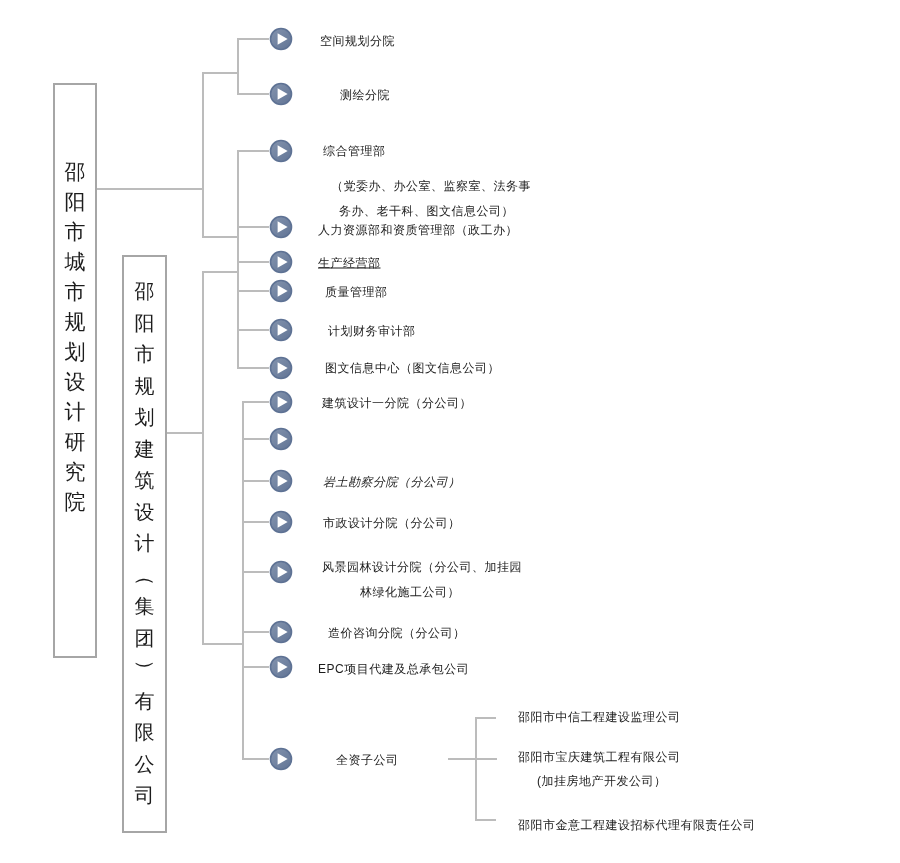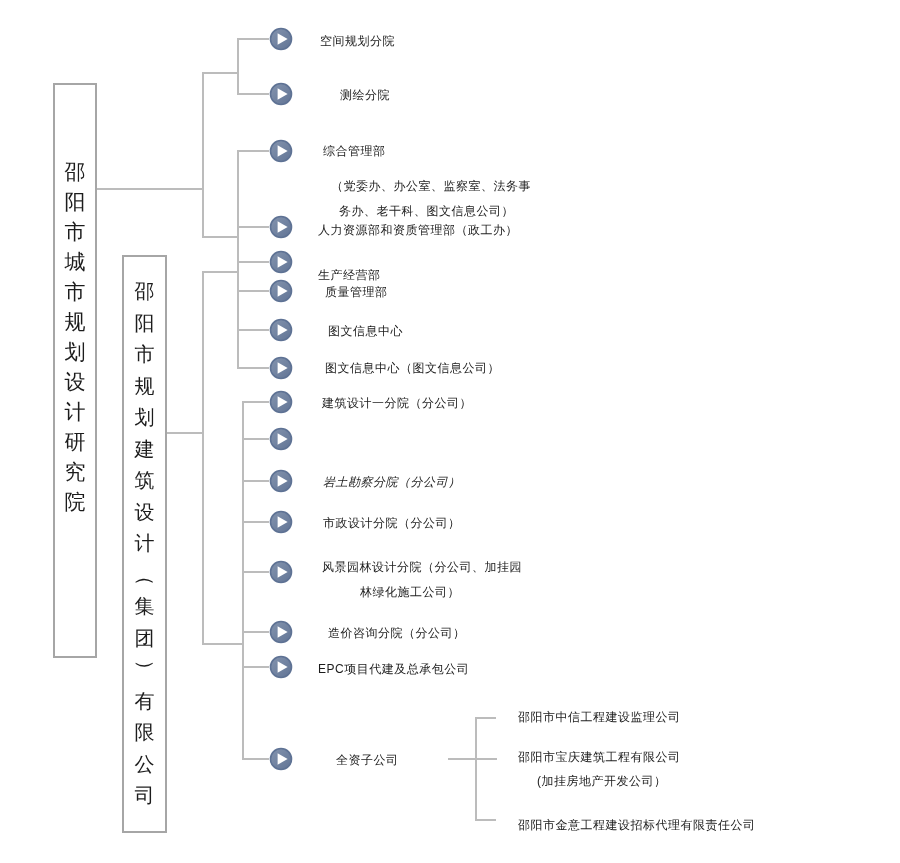--- a/index.html
+++ b/index.html
@@ -168,23 +168,23 @@
         <circle cx="12" cy="12" r="10.5" fill="url(#iconGrad)" stroke="#5e7294" stroke-width="1.6"></circle>
         <path d="M8.6 6.3 L18.6 12 L8.6 17.7 Z" fill="#ffffff"></path>
       </svg></div>
 
   <div class="row" style="left:320px;top:41px;">空间规划分院</div>
   <div class="row" style="left:320px;top:95px;margin-left:20px;">测绘分院</div>
   <div class="row" style="left:323px;top:151px;">综合管理部</div>
   <div class="row" style="left:331px;top:186px;font-family:Liberation Serif, serif;">（党委办、办公室、监察室、法务事</div>
   <div class="row" style="left:339px;top:211px;">务办、老干科、图文信息公司）</div>
   <div class="row" style="left:318px;top:230px;">人力资源部和资质管理部（政工办）</div>
-  <div class="row" style="left:318px;top:275px;">生产经营部</div>
+  <div class="row" style="left:318px;top:263px;text-decoration:underline;">生产经营部</div>
   <div class="row" style="left:325px;top:292px;">质量管理部</div>
-  <div class="row" style="left:328px;top:331px;">图文信息中心</div>
+  <div class="row" style="left:328px;top:331px;">计划财务审计部</div>
   <div class="row" style="left:325px;top:368px;">图文信息中心（图文信息公司）</div>
   <div class="row" style="left:322px;top:403px;">建筑设计一分院（分公司）</div>
   <div class="row" style="left:323px;top:482px;font-style:italic;">岩土勘察分院（分公司）</div>
   <div class="row" style="left:323px;top:523px;">市政设计分院（分公司）</div>
   <div class="row" style="left:322px;top:567px;">风景园林设计分院（分公司、加挂园</div>
   <div class="row" style="left:360px;top:592px;">林绿化施工公司）</div>
   <div class="row" style="left:328px;top:633px;">造价咨询分院（分公司）</div>
   <div class="row" style="left:318px;top:669px;">EPC项目代建及总承包公司</div>
   <div class="row" style="left:336px;top:760px;">全资子公司</div>
 

